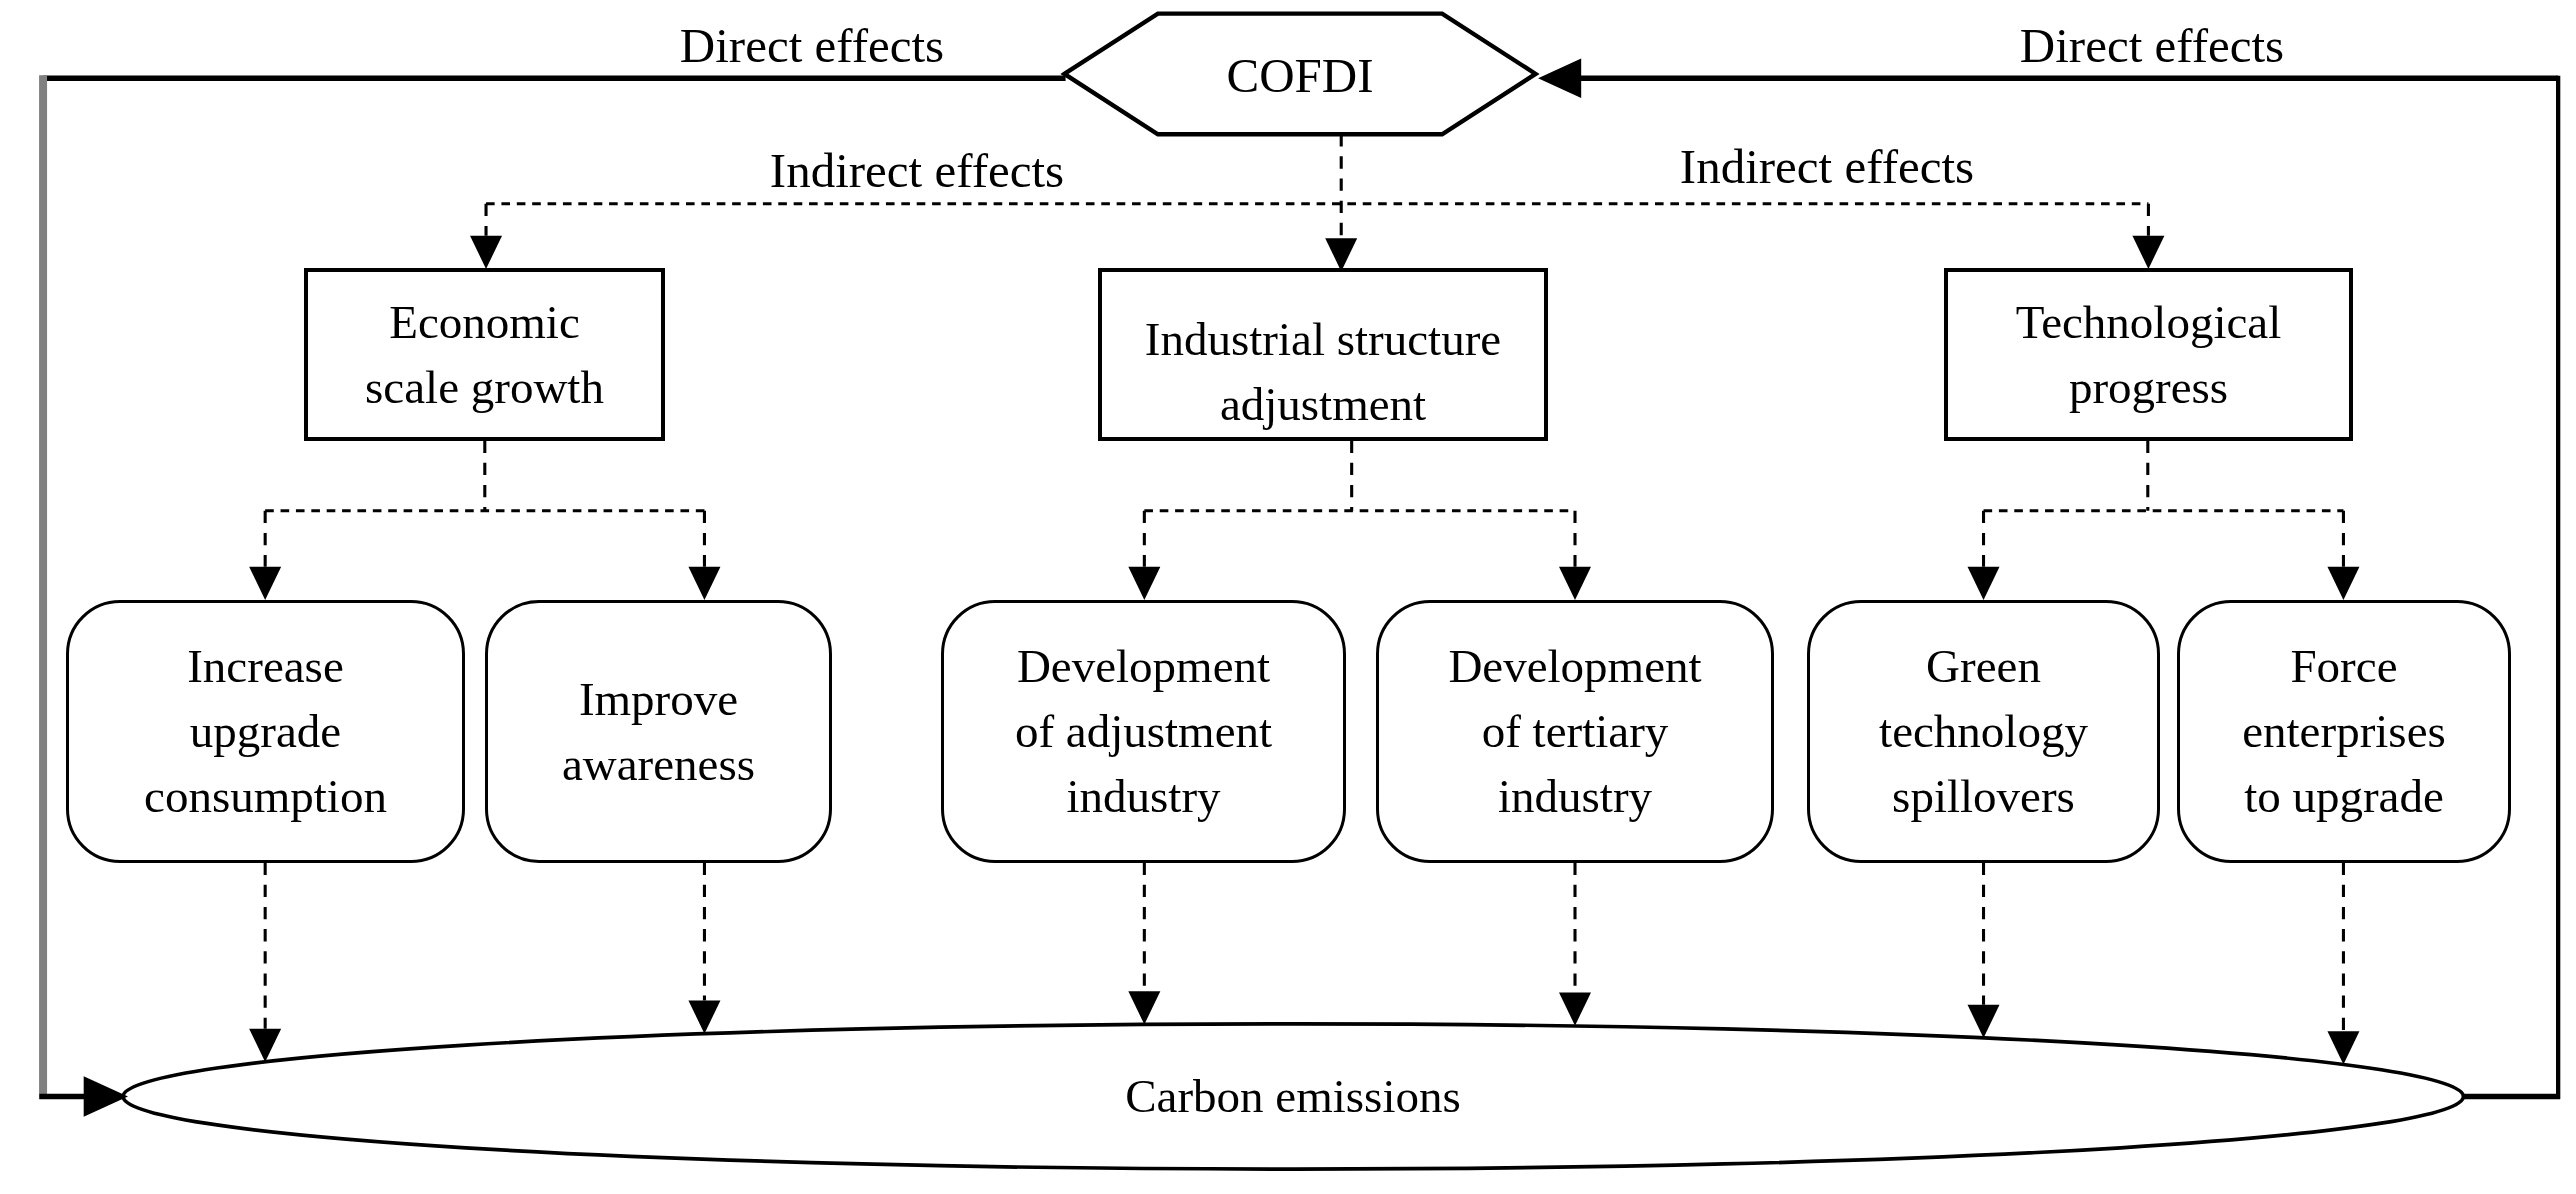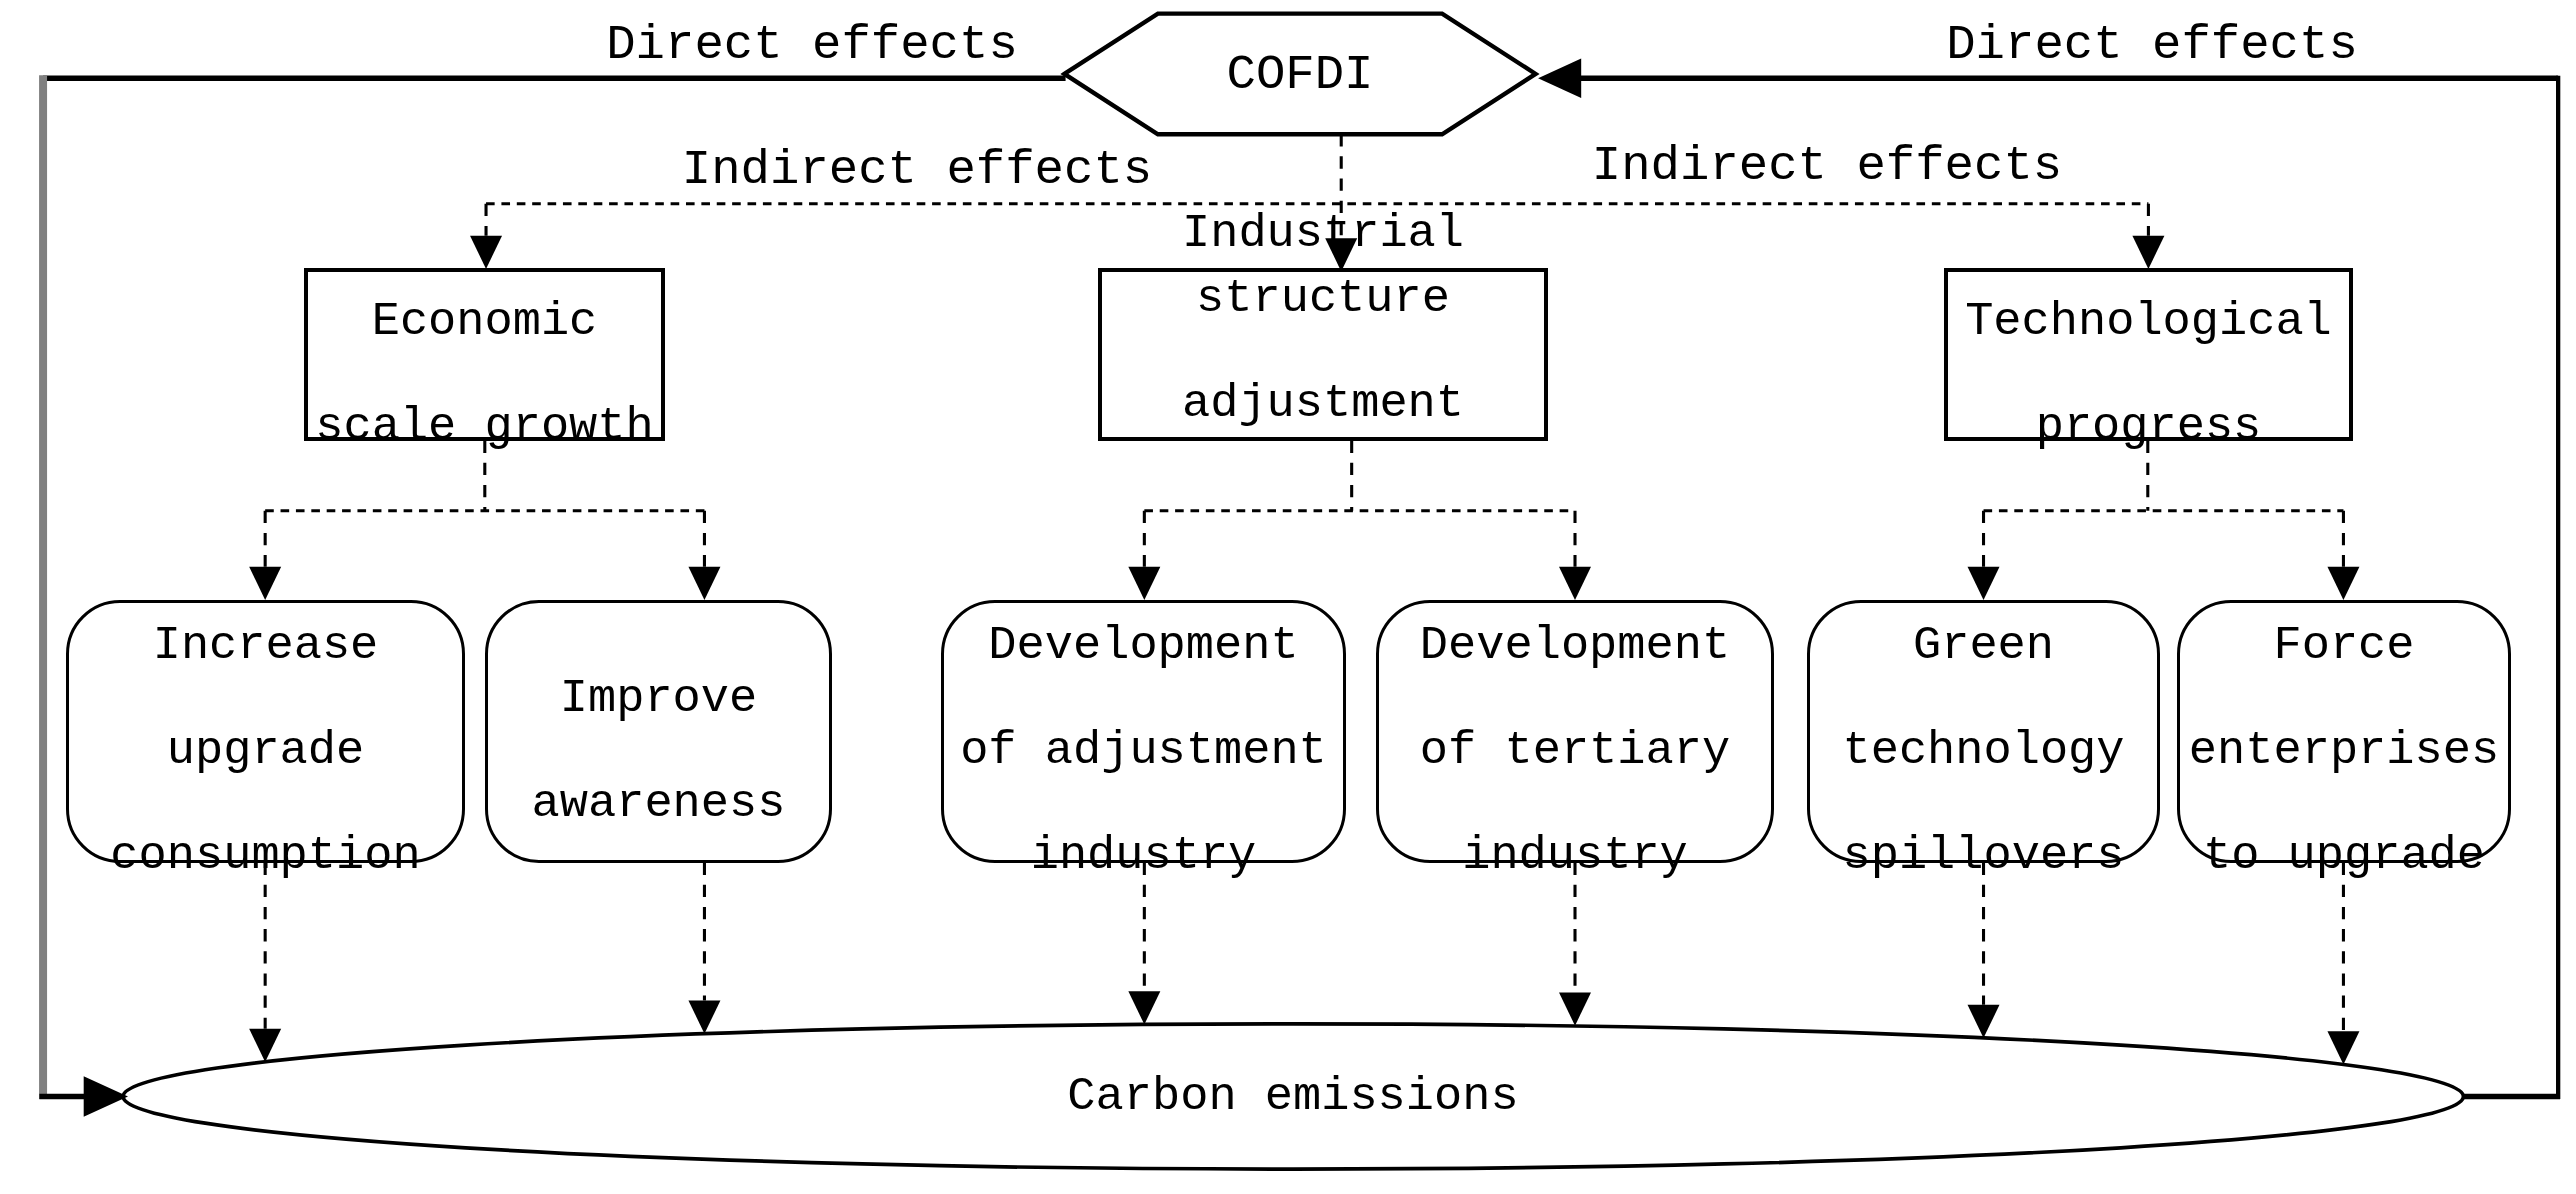--- a/index.html
+++ b/index.html
@@ -1,20 +1,20 @@
 <!DOCTYPE html>
 <html style="font-size:9.8px"><head>
 <meta charset="utf-8">
 <style>
   html,body{margin:0;padding:0;background:#ffffff;}
   .canvas{
     position:relative;
     width:2576px;height:1195px;
     background:#ffffff;
-    font-family:Liberation Mono, monospace;
+    font-family:Liberation Serif, serif;
     color:#000;
     overflow:hidden;
   }
   .layer{position:absolute;left:0;top:0;width:2576px;height:1195px;}
   .lbl{
     position:absolute;
     transform:translate(-50%,-50%);
     font-size:49px;
     white-space:nowrap;
     line-height:1;
@@ -40,21 +40,21 @@
     position:absolute;
     box-sizing:border-box;
     border:3.7px solid #000;
     border-radius:54px;
     background:#ffffff;
     display:flex;flex-direction:column;
     align-items:center;justify-content:center;
     text-align:center;
     font-size:47px;line-height:1.38;
   }
-  .tline{display:block;margin-top:40px;}
+  .tline{display:block;}
 </style>
 </head>
 <body>
 
 <div class="canvas">
 
   <svg class="layer" viewBox="0 0 4187 1942" aria-hidden="true">
 
     <ellipse cx="2102" cy="1782" rx="1902" ry="118" fill="#ffffff" stroke="#000000" stroke-width="6"></ellipse>
 

